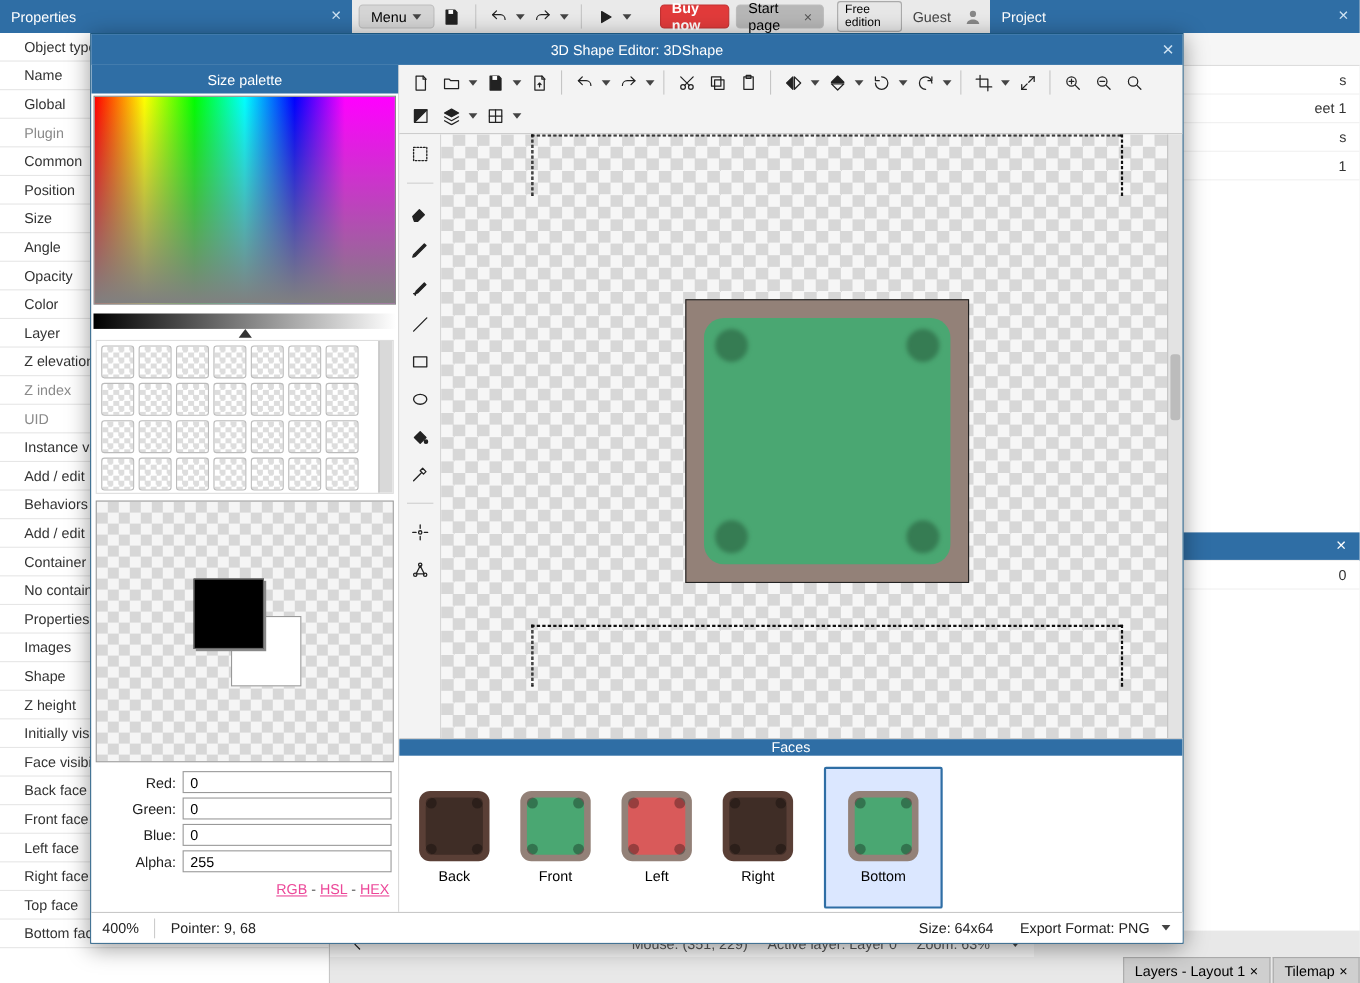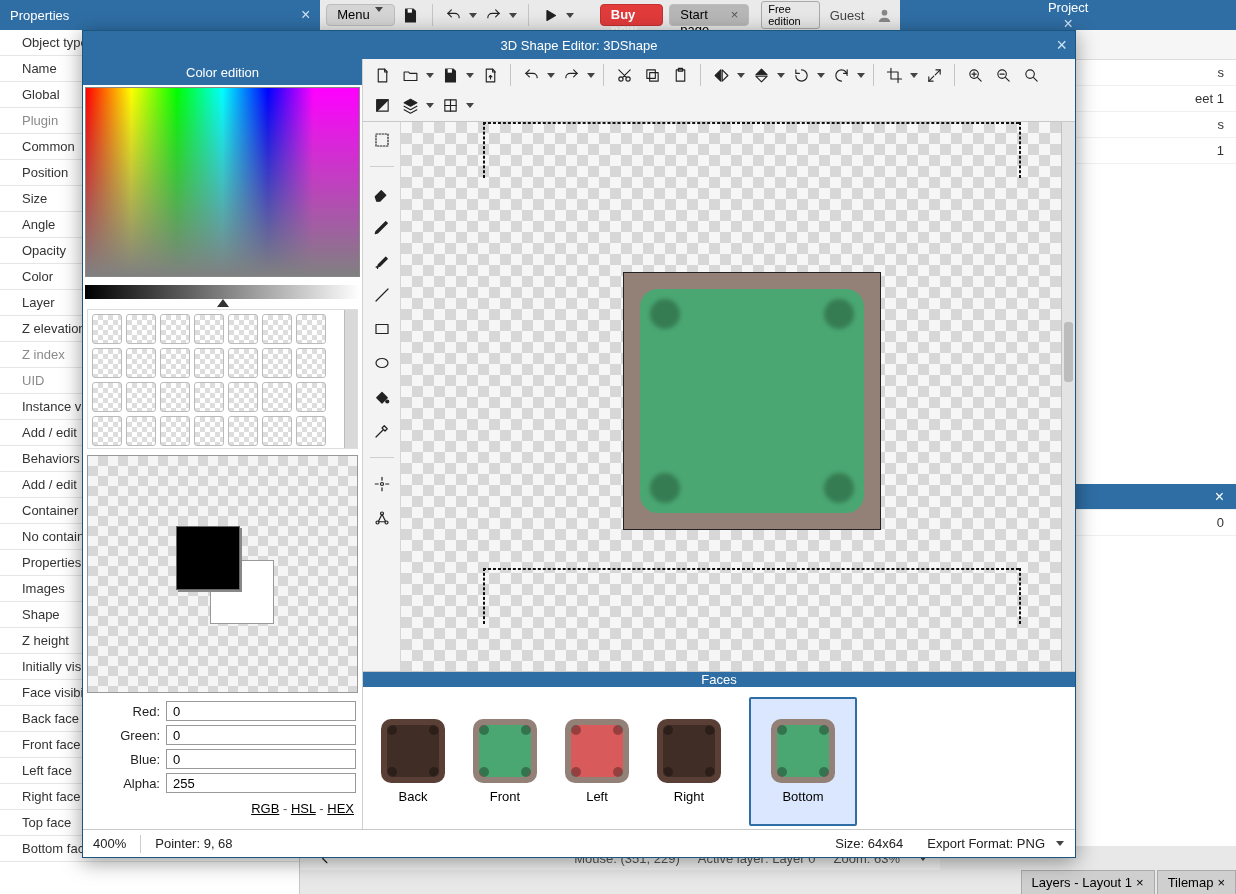--- a/index.html
+++ b/index.html
@@ -3,24 +3,24 @@
 <meta charset="utf-8">
 <style>
 * { box-sizing: border-box; margin: 0; padding: 0; font-family: "Segoe UI", Arial, sans-serif; font-size: 13px; }
 html, body { width: 1236px; height: 894px; overflow: hidden; background: #eee; }
 
 
 .app-bg { position: absolute; inset: 0; background: #e8e8e8; }
 .top-strip { height: 30px; background: #d8d8d8; display: flex; align-items: stretch; }
 .panel-tab-left, .panel-tab-right { background: #2f6ea5; color: #fff; display: flex; align-items: center; padding: 0 10px; height: 30px; }
 .panel-tab-left { width: 332px; justify-content: space-between; }
-.panel-tab-right { width: 348px; margin-left: auto; justify-content: space-between; flex-direction: column; }
+.panel-tab-right { width: 348px; margin-left: auto; justify-content: space-between; }
 .panel-close { color: #cfe3f3; font-size: 16px; cursor: pointer; }
 .top-toolbar { flex: 1; background: #eaeaea; display: flex; align-items: center; gap: 6px; padding: 0 6px; }
-.top-btn { background: #d5d5d5; border: 1px solid #bdbdbd; border-radius: 4px; padding: 2px 10px; height: 22px; display: flex; align-items: flex-start; gap: 4px; cursor: pointer; }
+.top-btn { background: #d5d5d5; border: 1px solid #bdbdbd; border-radius: 4px; padding: 2px 10px; height: 22px; display: flex; align-items: center; gap: 4px; cursor: pointer; }
 .buy-now { background: #e23b3b; border-color: #c23232; color: #fff; font-weight: 600; }
 .start-page { background: #b7b7b7; }
 .free-edition { background: #e7e7e7; border: 1px solid #aaa; border-radius: 3px; padding: 1px 6px; font-size: 11px; }
 
 
 .props-panel { position: absolute; left: 0; top: 30px; width: 300px; bottom: 0; background: #fff; overflow: hidden; border-right: 1px solid #c7c7c7; }
 .props-row { height: 26px; display: flex; align-items: center; padding-left: 22px; border-bottom: 1px solid #e6e6e6; color: #333; }
 .props-row.muted { color: #8a8a8a; }
 .props-bottom { position: absolute; bottom: 0; left: 0; right: 0; height: 26px; border-top: 1px solid #c7c7c7; background: #fff; display: flex; align-items: center; padding: 0 8px; justify-content: space-between; }
 
@@ -62,21 +62,21 @@
 .preview-box { margin: 6px 4px 0 4px; height: 238px; border: 1px solid #999; position: relative;
   background: repeating-conic-gradient(#d7d7d7 0 25%, #f5f5f5 0 50%) 0 0/20px 20px; }
 .primary-color { position: absolute; left: 88px; top: 70px; width: 64px; height: 64px; background: #000; border: 1px solid #666; box-shadow: 2px 2px 0 #888; }
 .secondary-color { position: absolute; left: 122px; top: 104px; width: 64px; height: 64px; background: #fff; border: 1px solid #999; }
 
 .rgba-block { padding: 8px 6px 2px 6px; }
 .rgba-row { display: flex; align-items: center; margin-bottom: 4px; }
 .rgba-row label { width: 130px; text-align: right; padding-right: 6px; color: #222; }
 .rgba-row input { flex: 1; border: 1px solid #999; height: 20px; padding: 0 6px; }
 .cp-links { text-align: right; padding: 2px 8px 6px 0; font-size: 12px; }
-.cp-links span { color: #000000; text-decoration: underline; cursor: pointer; }
+.cp-links span { color: #ec4899; text-decoration: underline; cursor: pointer; }
 .cp-links i { color: #555; font-style: normal; }
 
 
 .editor-col { flex: 1; display: flex; flex-direction: column; }
 .ed-toolbar { background: #f3f3f3; border-bottom: 1px solid #c8c8c8; padding: 4px 6px; display: flex; flex-wrap: wrap; align-items: center; gap: 2px; }
 .ed-sep { width: 1px; height: 22px; background: #c5c5c5; margin: 0 5px; }
 .ed-btn { width: 26px; height: 24px; display: flex; align-items: center; justify-content: center; border-radius: 3px; cursor: pointer; }
 .ed-btn svg { width: 17px; height: 17px; }
 .ed-dd { width: 10px; display: flex; align-items: center; justify-content: center; }
 .ed-dd::after { content:""; border-left:4px solid transparent; border-right:4px solid transparent; border-top:5px solid #444; }
@@ -272,21 +272,21 @@
 </div>
 
 <div class="modal">
   <div class="modal-title">
     <span>3D Shape Editor: 3DShape</span>
     <span class="mclose">×</span>
   </div>
   <div class="modal-body">
 
     <div class="palette-col">
-      <div class="palette-title">Color edition</div>
+      <div class="palette-title">Size palette</div>
       <div class="cp-spectrum"></div>
       <div class="cp-value-strip">
           <div class="cp-value-tri"></div>
         </div>
       <div class="swatch-scroll">
         <div class="swatch-grid" id="swatch-grid">
             <div class="swatch"></div>
             <div class="swatch"></div>
             <div class="swatch"></div>
             <div class="swatch"></div>

